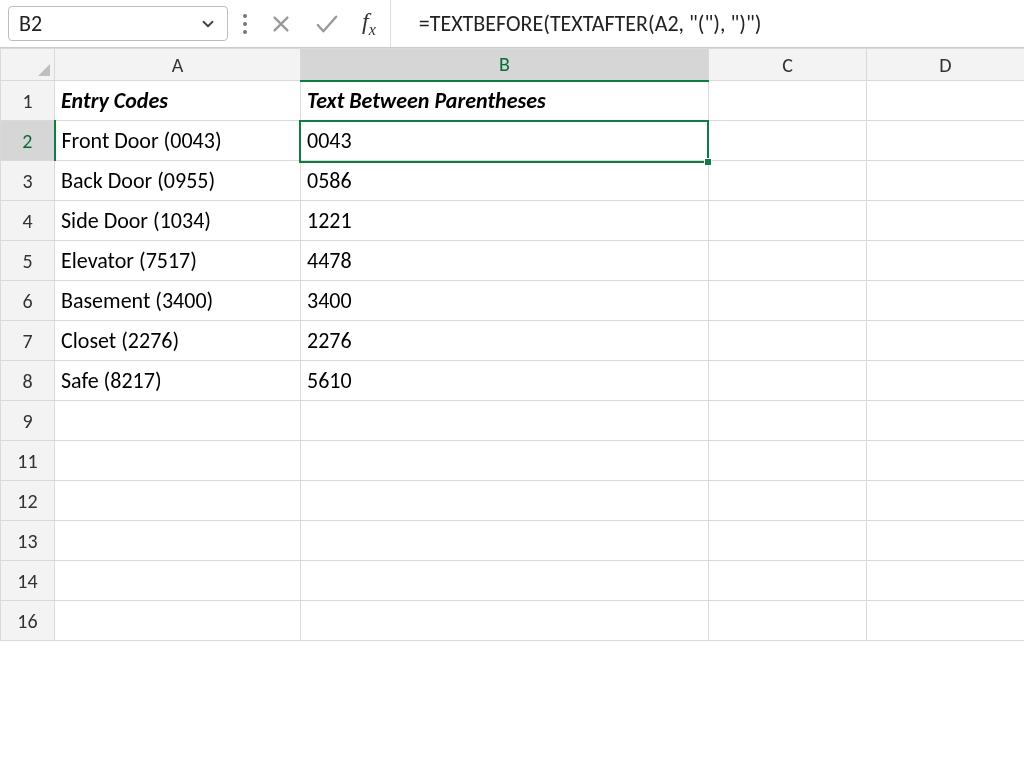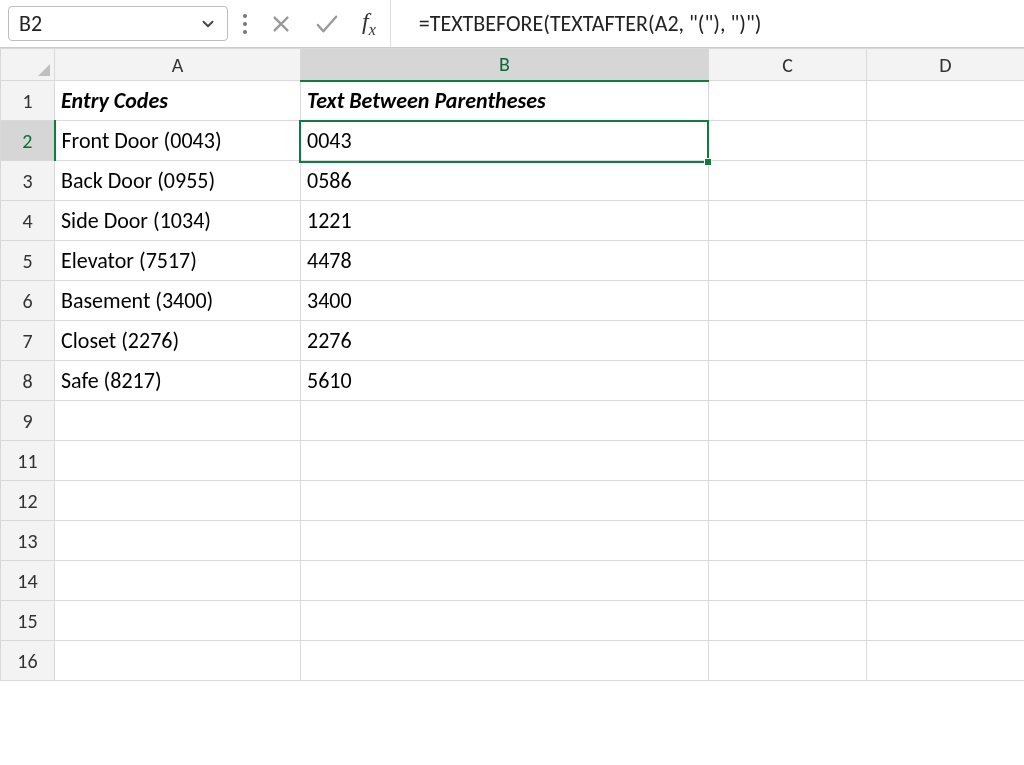--- a/index.html
+++ b/index.html
@@ -305,27 +305,20 @@
           <td></td>
         </tr>
         <tr>
           <th class="rowhdr">14</th>
           <td></td>
           <td></td>
           <td></td>
           <td></td>
         </tr>
         <tr>
-          <th class="rowhdr">15</th>
-          <td></td>
-          <td></td>
-          <td></td>
-          <td></td>
-        </tr>
-        <tr>
           <th class="rowhdr">16</th>
           <td></td>
           <td></td>
           <td></td>
           <td></td>
         </tr>
       </tbody>
   </table>
   <div class="sel-outline" id="sel-outline" style="left: 299px; top: 72px; width: 410px; height: 43px; border-color: rgb(16, 124, 65);"></div>
   <div class="sel-handle" id="sel-handle" style="left: 704px; top: 110px; background: rgb(16, 124, 65);"></div>

